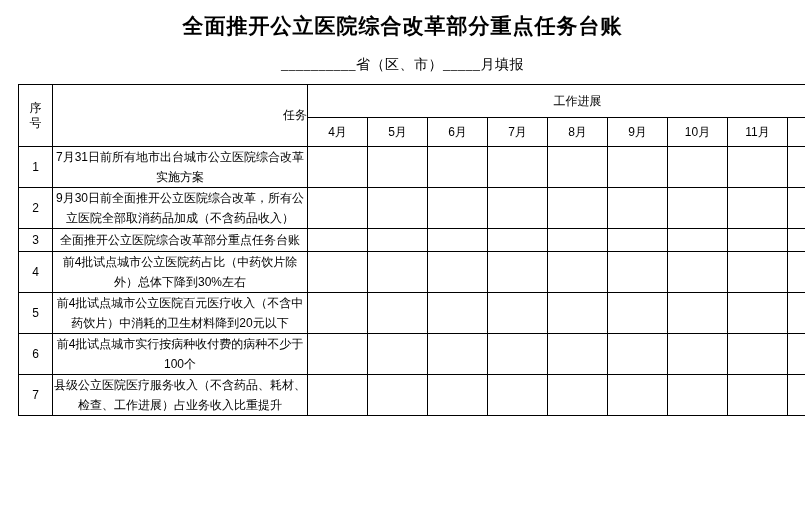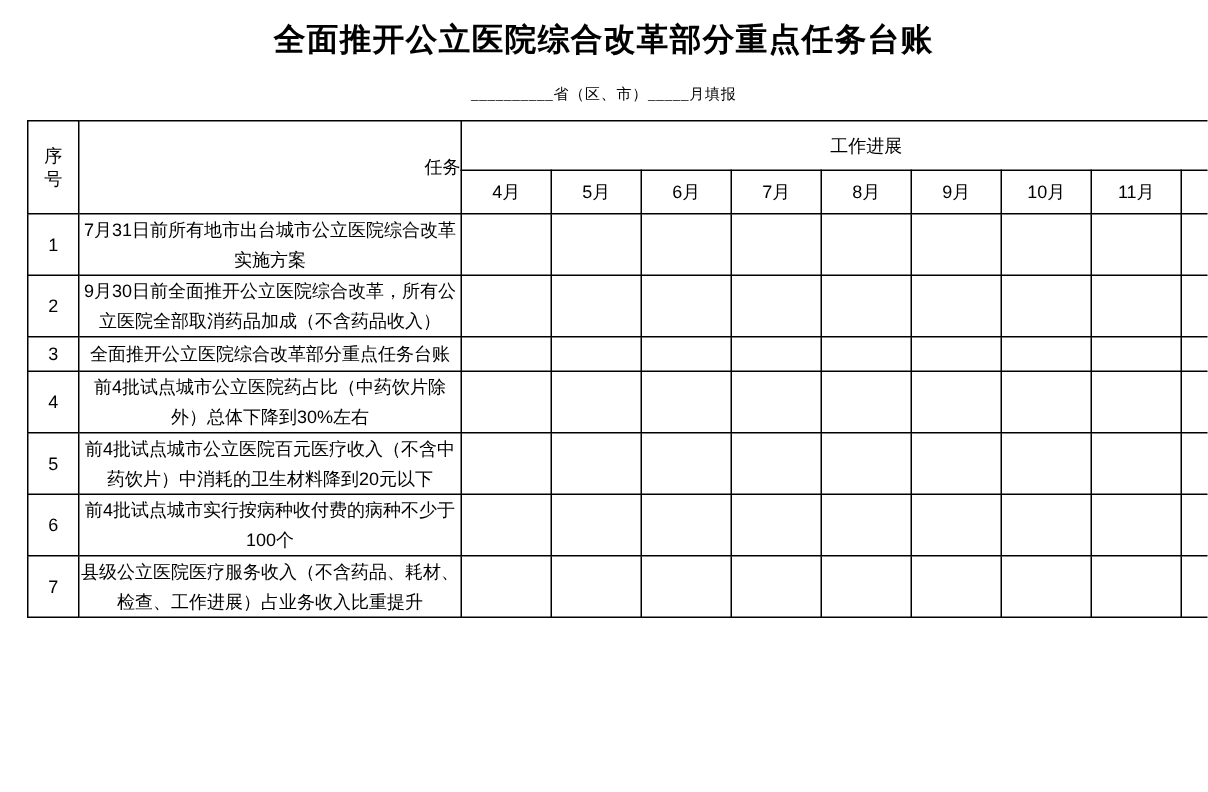--- a/index.html
+++ b/index.html
@@ -26,21 +26,21 @@
     font-family: "Liberation Serif", serif;
     font-weight: bold;
     font-size: 21px;
     letter-spacing: 1px;
     margin-top: 12px;
     margin-bottom: 16px;
   }
   .subtitle {
     text-align: center;
     font-family: "Liberation Serif", serif;
-    font-size: 10px;
+    font-size: 14px;
     margin-bottom: 10px;
     letter-spacing: 0.5px;
   }
   table.ledger {
     border-collapse: collapse;
     width: 769px;
     table-layout: fixed;
     margin: 0 auto;
   }
   table.ledger td, table.ledger th {

